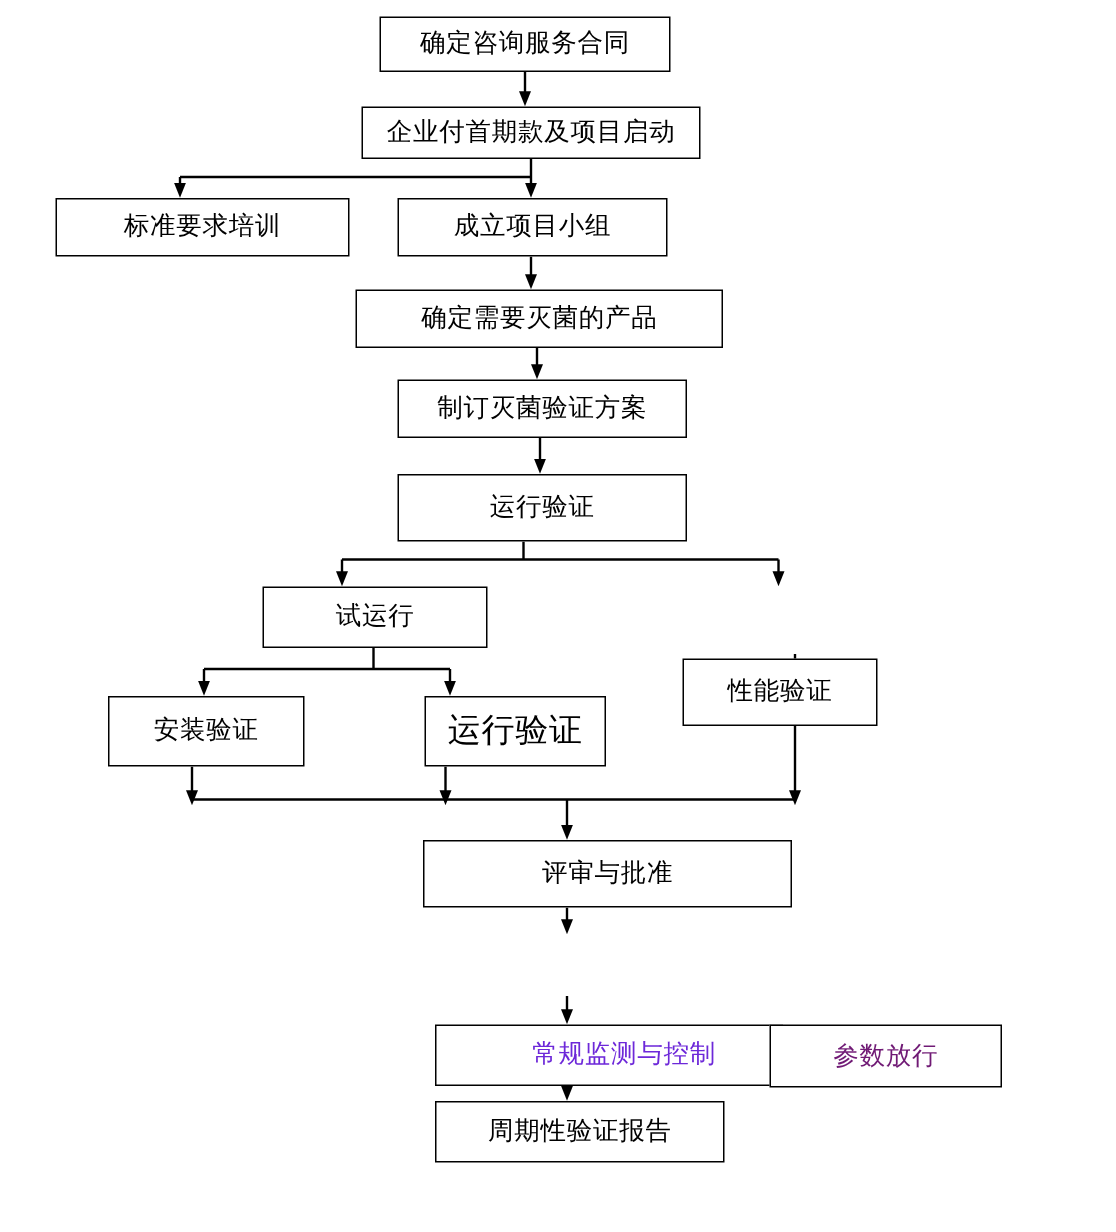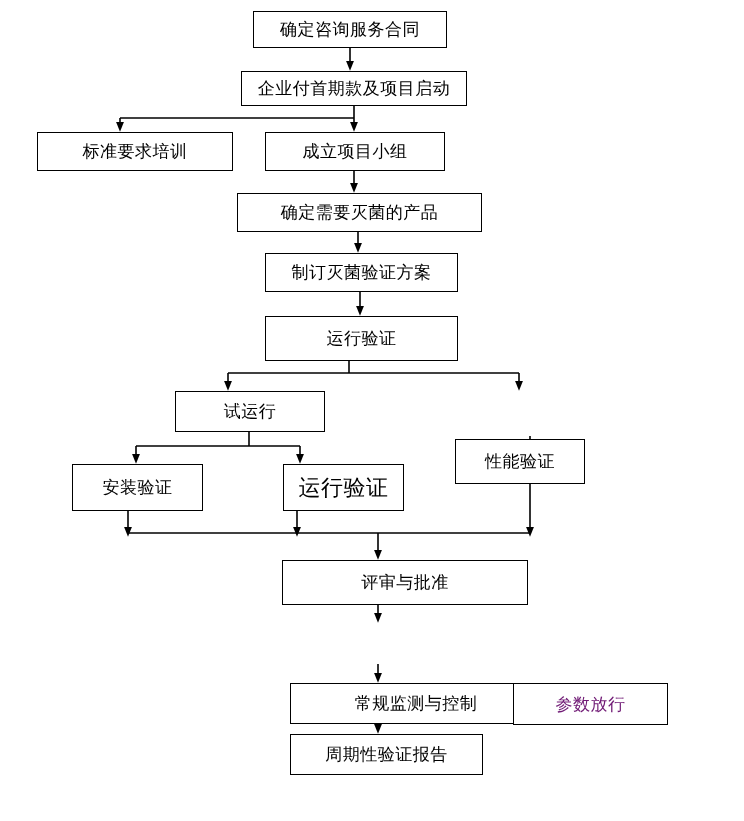--- a/index.html
+++ b/index.html
@@ -123,21 +123,21 @@
   </div>
   <div class="node" style="left: 72px; top: 464px; width: 131px; height: 47px; font-size: 17px; background: rgb(255, 255, 255); border-color: rgb(0, 0, 0); color: rgb(0, 0, 0);">
     <span class="node-label">安装验证</span>
   </div>
   <div class="node" style="left: 239px; top: 464px; width: 121px; height: 47px; font-size: 22px; background: rgb(255, 255, 255); border-color: rgb(0, 0, 0); color: rgb(0, 0, 0); margin-left: 44px;">
     <span class="node-label">运行验证</span>
   </div>
   <div class="node" style="left: 282px; top: 560px; width: 246px; height: 45px; font-size: 17px; background: rgb(255, 255, 255); border-color: rgb(0, 0, 0); color: rgb(0, 0, 0);">
     <span class="node-label">评审与批准</span>
   </div>
-  <div class="node" style="left: 290px; top: 683px; width: 232px; height: 41px; font-size: 17px; background: rgb(255, 255, 255); border-color: rgb(0, 0, 0); color: #000000; padding-left: 20px;">
+  <div class="node" style="left: 290px; top: 683px; width: 232px; height: 41px; font-size: 17px; background: rgb(255, 255, 255); border-color: rgb(0, 0, 0); color: #6d28d9; padding-left: 20px;">
     <span class="node-label">常规监测与控制</span>
   </div>
   <div class="node" style="left: 513px; top: 683px; width: 155px; height: 42px; font-size: 17px; background: rgb(255, 255, 255); border-color: rgb(0, 0, 0); color: #701a75;">
     <span class="node-label">参数放行</span>
   </div>
   <div class="node" style="left: 290px; top: 734px; width: 193px; height: 41px; font-size: 17px; background: rgb(255, 255, 255); border-color: rgb(0, 0, 0); color: rgb(0, 0, 0);">
     <span class="node-label">周期性验证报告</span>
   </div>
 
 </div>

